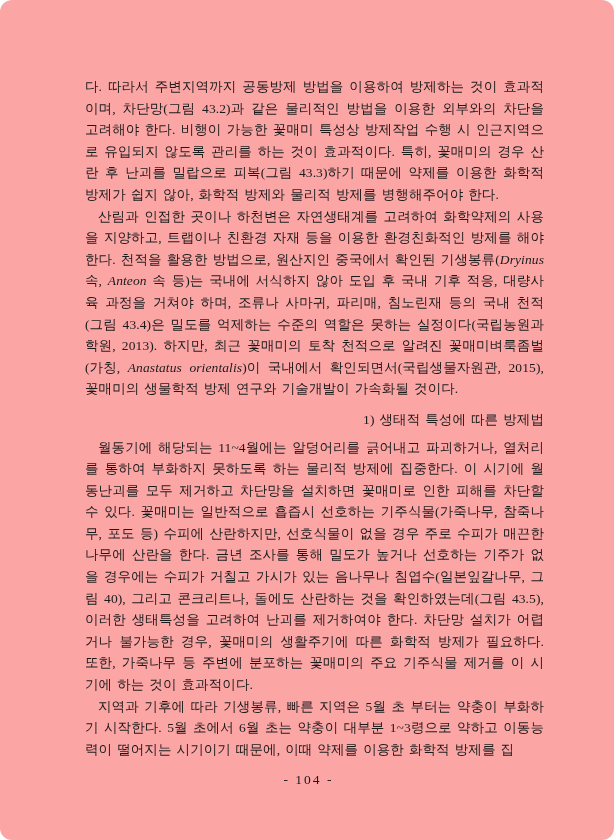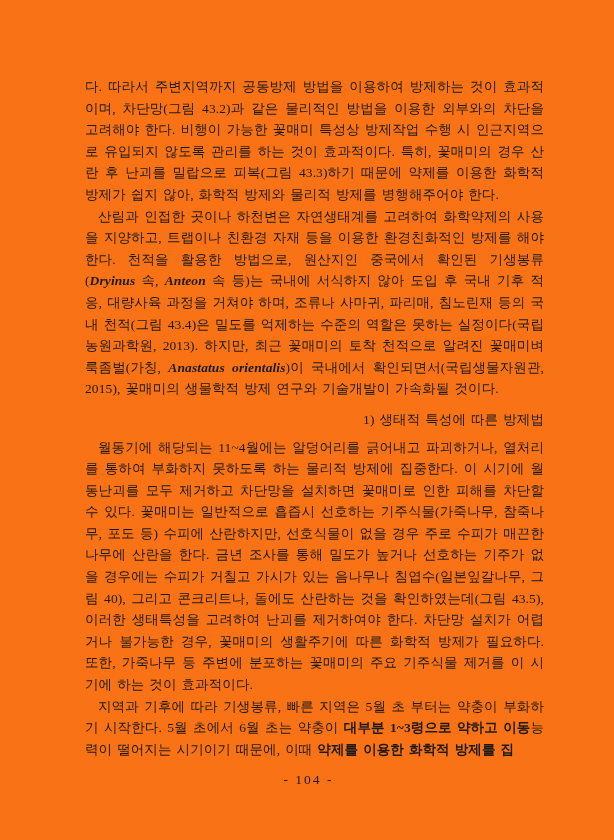--- a/index.html
+++ b/index.html
@@ -4,24 +4,25 @@
 <style>
   html, body {
     margin: 0;
     padding: 0;
     background: #ffffff;
   }
   .page {
     position: relative;
     width: 614px;
     height: 840px;
-    background: #f97316;
+    background: #fca5a5;
     overflow: hidden;
     font-family: "Liberation Serif", "DejaVu Serif", serif;
     color: #1b1b1b;
+    border-radius: 12px;
   }
   .textblock {
     position: absolute;
     left: 85px;
     top: 76px;
     width: 459px;
     font-size: 13.5px;
     line-height: 21.6px;
     text-align: justify;
     letter-spacing: 0.1px;
@@ -37,24 +38,23 @@
   h2.section-heading {
     font-size: 13.5px;
     font-weight: normal;
     line-height: 21.6px;
     margin: 9px 0 6px 0;
     padding-left: 15px;
     text-align: right;
   }
   em.latin {
     font-style: italic;
-    font-weight: bold;
   }
   strong.emph {
-    font-weight: bold;
+    font-weight: normal;
   }
   .pagenum {
     position: absolute;
     left: 3px;
     right: 0;
     top: 772px;
     text-align: center;
     font-size: 13.5px;
     letter-spacing: 2px;
     color: #1b1b1b;

